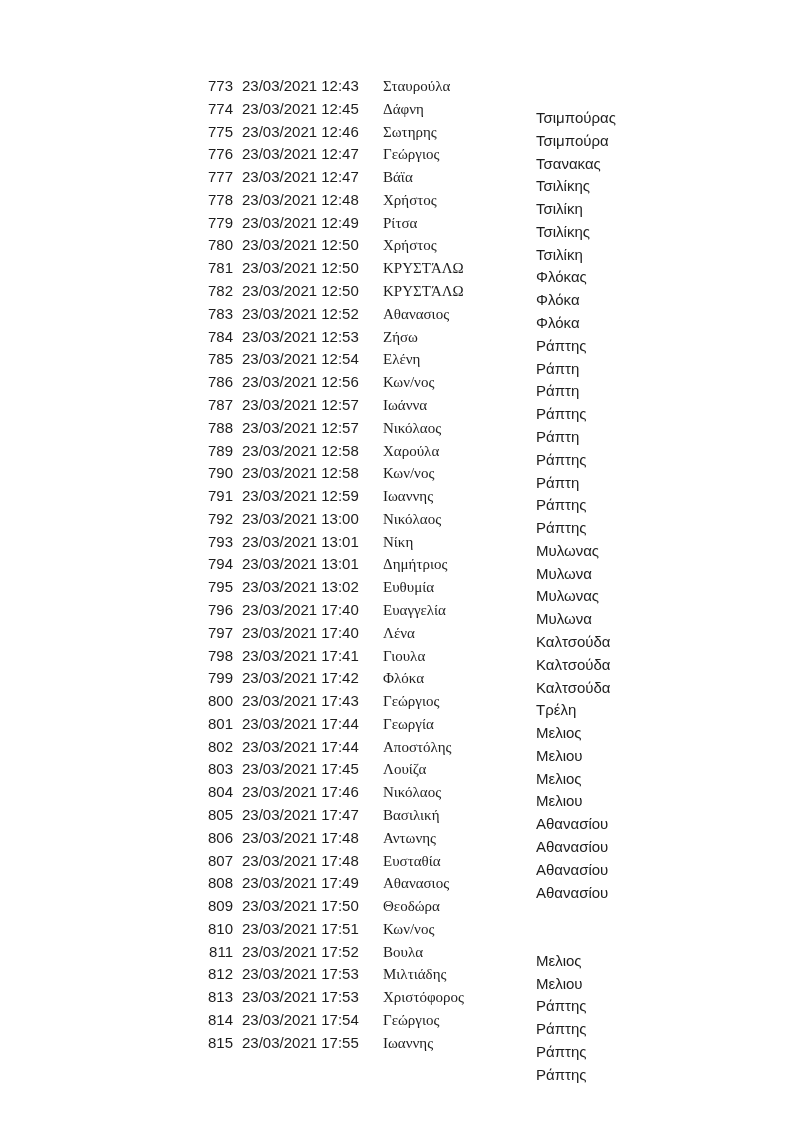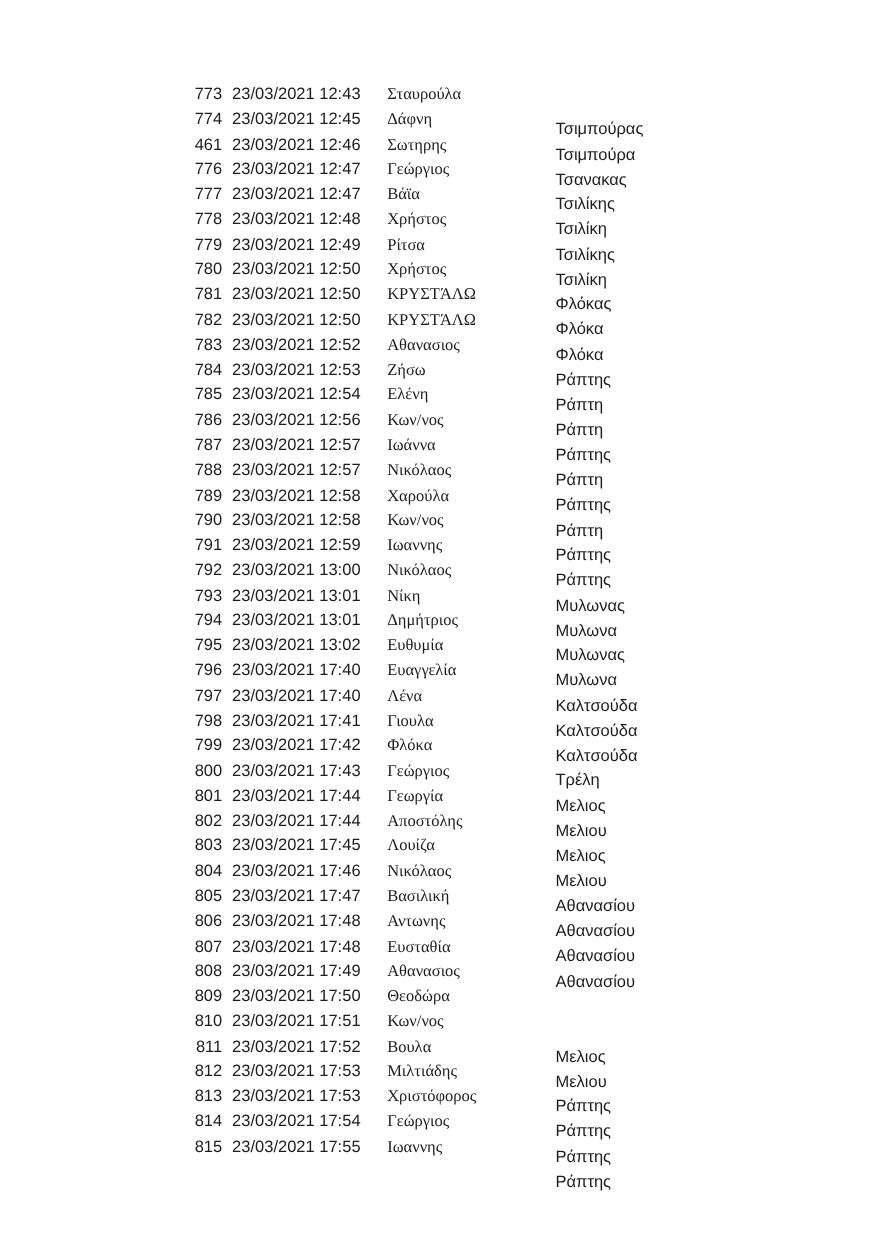--- a/index.html
+++ b/index.html
@@ -26,20 +26,21 @@
     display: flex;
     height: 22.79px;
     line-height: 22.79px;
     font-size: 15px;
     white-space: nowrap;
   }
   .col-num {
     width: 30px;
     text-align: right;
     flex: 0 0 auto;
+    margin-left: 31px;
   }
   .col-dt {
     margin-left: 9px;
     width: 141px;
     flex: 0 0 auto;
   }
   .col-first {
     width: 153px;
     flex: 0 0 auto;
     font-family: Liberation Serif, serif;
@@ -60,21 +61,21 @@
         <span class="col-first">Σταυρούλα</span>
         <span class="col-last">Τσιμπούρας</span>
       </div>
       <div class="row">
         <span class="col-num">774</span>
         <span class="col-dt">23/03/2021 12:45</span>
         <span class="col-first">Δάφνη</span>
         <span class="col-last">Τσιμπούρα</span>
       </div>
       <div class="row">
-        <span class="col-num">461</span>
+        <span class="col-num">775</span>
         <span class="col-dt">23/03/2021 12:46</span>
         <span class="col-first">Σωτηρης</span>
         <span class="col-last">Τσανακας</span>
       </div>
       <div class="row">
         <span class="col-num">776</span>
         <span class="col-dt">23/03/2021 12:47</span>
         <span class="col-first">Γεώργιος</span>
         <span class="col-last">Τσιλίκης</span>
       </div>

